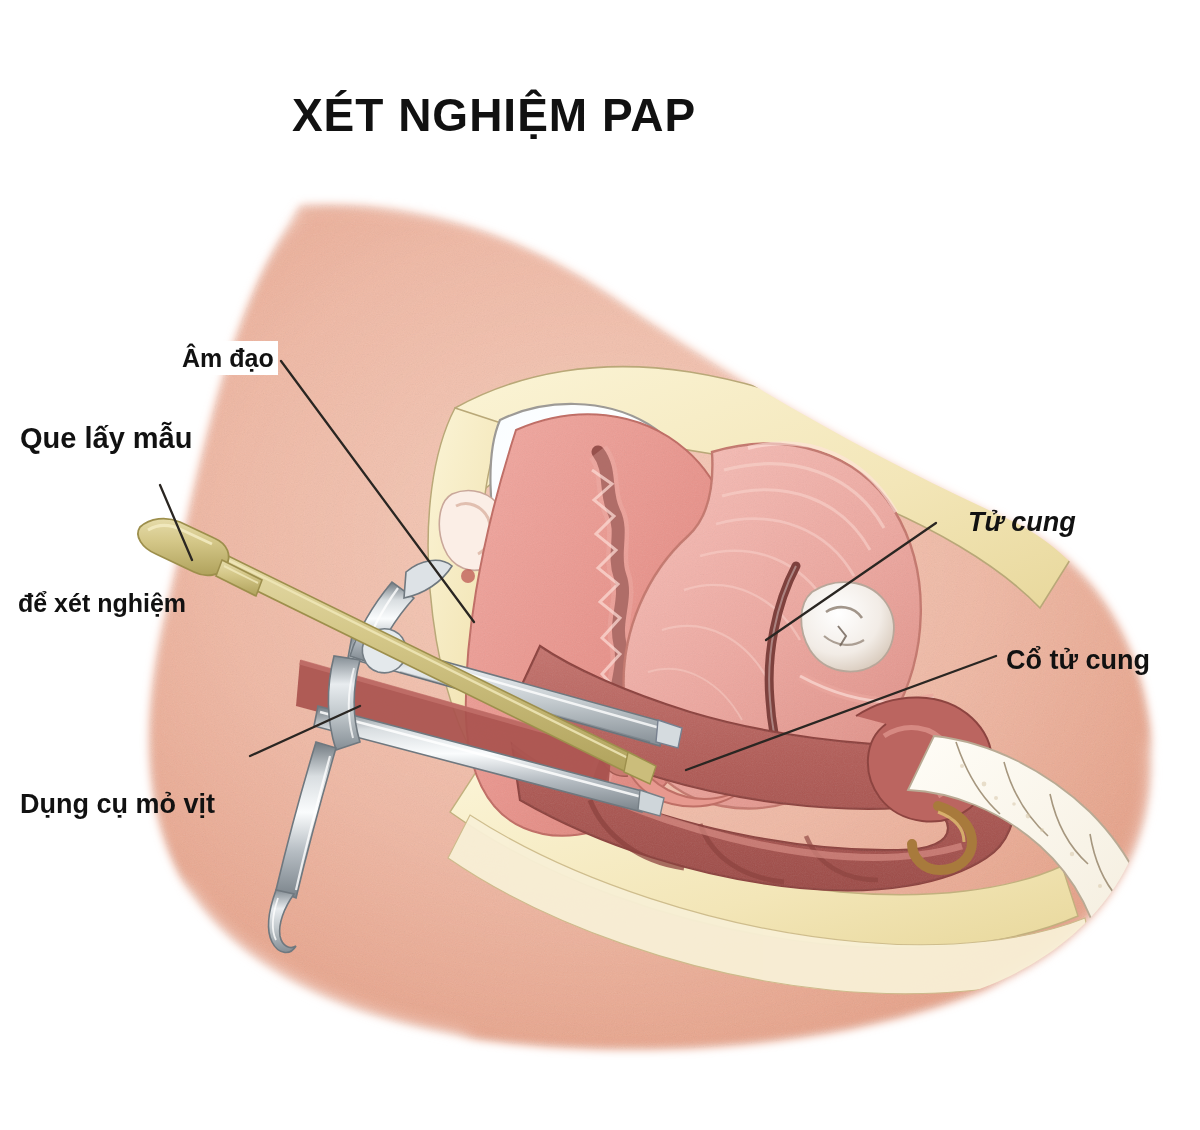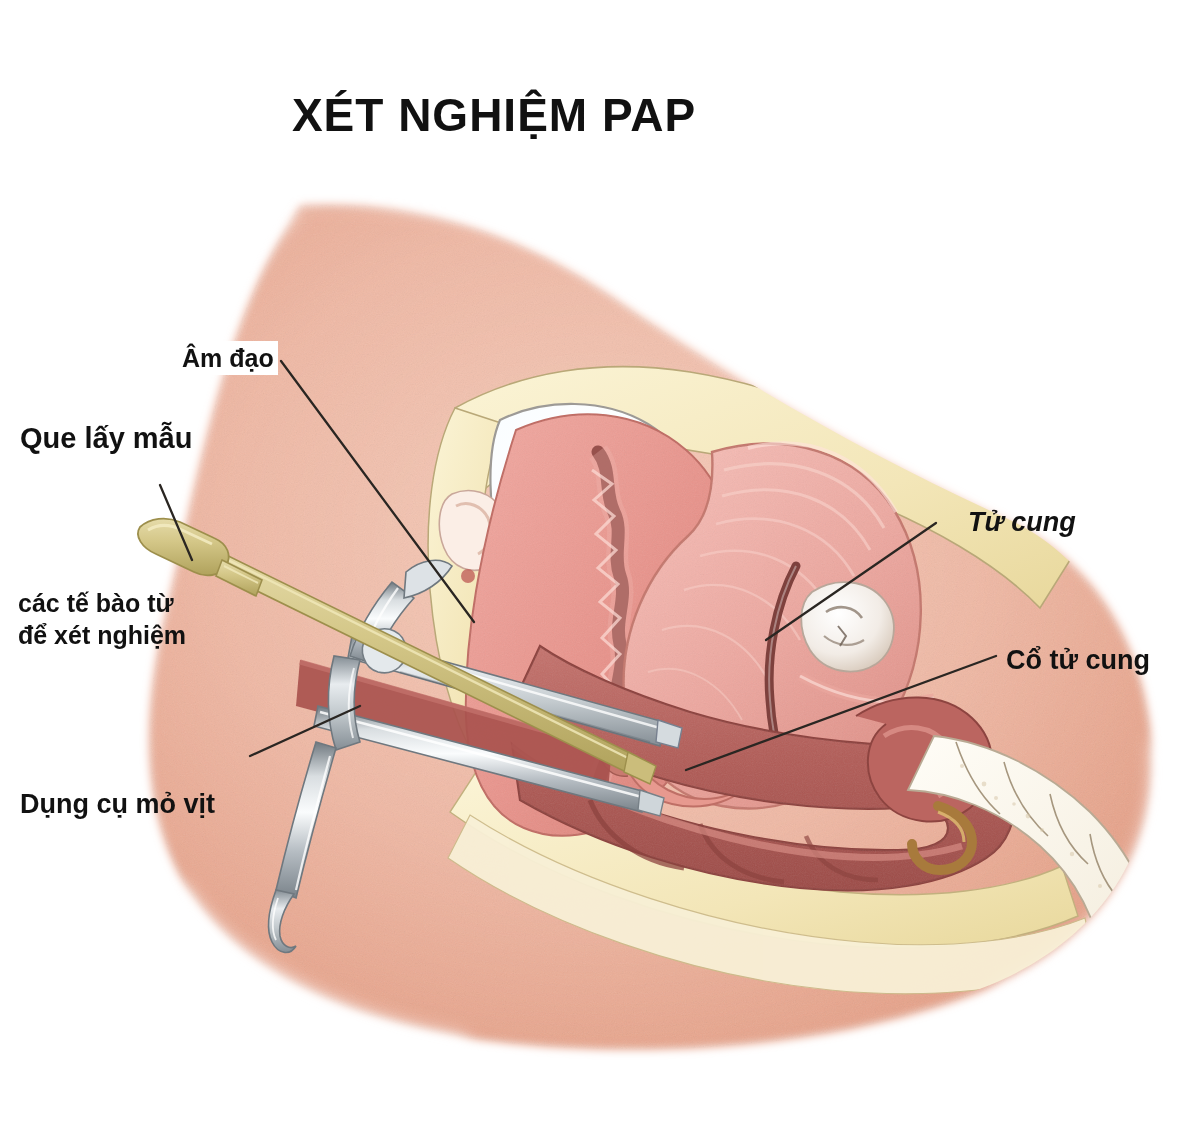--- a/index.html
+++ b/index.html
@@ -373,21 +373,20 @@
   </g>
 </svg>
 
 <div class="title">XÉT NGHIỆM PAP</div>
 
 <div class="label plain lbl-vagina">Âm đạo</div>
 
 <div class="label bold lbl-swab">Que lấy mẫu</div>
 
 <div class="label plain lbl-desc">
-  <div>các tế bào từ</div>
   <div>để xét nghiệm</div>
 </div>
 
 <div class="label bold lbl-speculum">Dụng cụ mỏ vịt</div>
 
 <div class="label bold lbl-uterus">Tử cung</div>
 
 <div class="label bold lbl-cervix">Cổ tử cung</div>
 
 </body></html>

